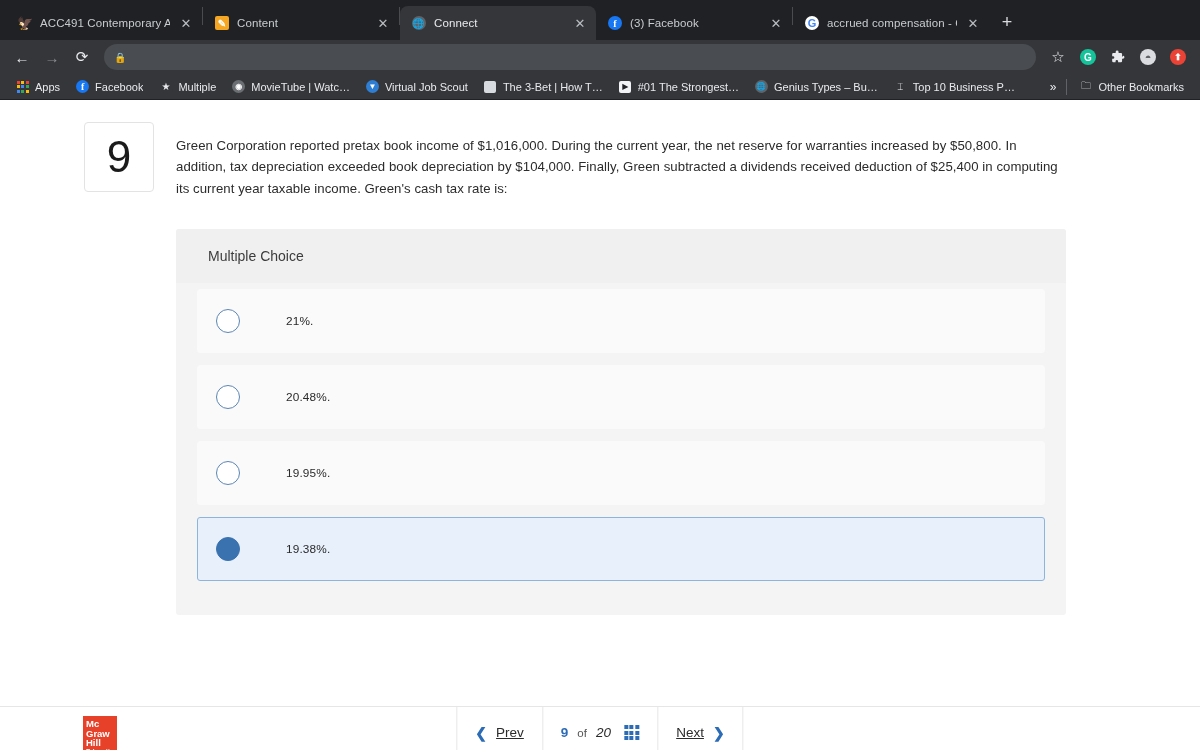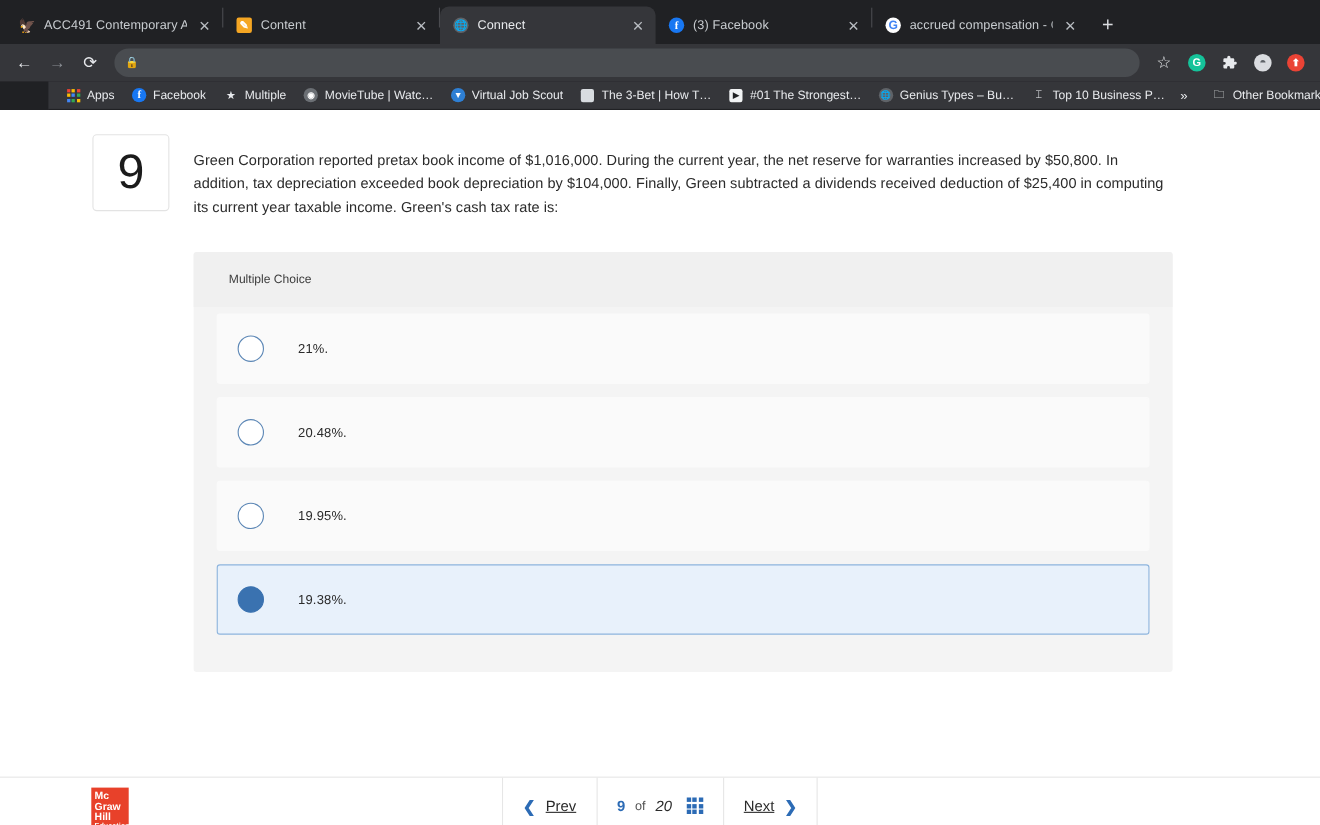--- a/index.html
+++ b/index.html
@@ -76,21 +76,20 @@
     display:flex; align-items:center; justify-content:center;
     font-size: 10px; font-weight: 700; color:#fff; }
   .ic-gram { background: #15c39a; }
   .ic-avatar { background: #dadce0; color:#5f6368; font-size: 11px; }
   .ic-update { background: #ea4335; font-size: 9px; }
 
   .bookmarks {
     height: 26px; background: #35363a; display: flex; align-items: center;
     padding: 0 8px; gap: 0; font-size: 11px; color: #e8eaed;
     border-bottom: 1px solid #202124;
-    margin-left: 44px;
   }
   .bm {
     display: flex; align-items: center; gap: 6px;
     padding: 0 8px; height: 22px; white-space: nowrap; max-width: 145px;
   }
   .bm-label { overflow: hidden; text-overflow: clip; font-size: 11px; }
   .bm-ic { width: 13px; height: 13px; flex: 0 0 13px;
     display:flex; align-items:center; justify-content:center; font-size: 10px; }
   .apps-grid { display: grid; grid-template-columns: repeat(3,3px);
     grid-template-rows: repeat(3,3px); gap: 1.5px; }
@@ -140,37 +139,37 @@
   .q-text {
     font-size: 13.2px; line-height: 1.62; color: #2b2b2b;
     padding-top: 13px; letter-spacing: .05px;
   }
 
   .answer-card {
     margin: 30px 136px 0 176px; background: #f4f4f4;
     border-radius: 3px; padding: 0 0 22px 0; width: 890px;
   }
   .answer-card-head {
-    padding: 19px 0 19px 32px; font-size: 11px; color: #3c3c3c;
+    padding: 19px 0 19px 32px; font-size: 14px; color: #3c3c3c;
     background: #f0f0f0; border-radius: 3px 3px 0 0;
   }
   .choices { padding: 6px 21px 0 21px; }
   .choice {
     display: flex; align-items: center; gap: 0;
     background: #fafafa; border: 1px solid #fafafa; border-radius: 3px;
     height: 64px; margin-bottom: 12px; padding-left: 18px;
   }
   .choice.selected { background: #e8f1fb; border: 1px solid #8db4dd; }
   .radio {
     width: 24px; height: 24px; flex: 0 0 24px; border-radius: 50%;
     border: 1.4px solid #5b86b5; background: #fff;
   }
   .choice.selected .radio { background: #3a72b0; border-color: #3a72b0; }
   .choice-label {
-    font-size: 11.8px; color: #2b2b2b; margin-left: 31px; letter-spacing: .15px;
+    font-size: 11.8px; color: #2b2b2b; margin-left: 46px; letter-spacing: .15px;
   }
 
   
   .app-footer {
     position: absolute; left: 0; bottom: 0; width: 1200px; height: 52px;
     border-top: 1px solid #e6e6e6; display: flex; align-items: center;
   }
   .mhe-logo {
     position: absolute; left: 83px; top: 9px;
     width: 34px; height: 36px; background: #e8412a; color: #fff;

